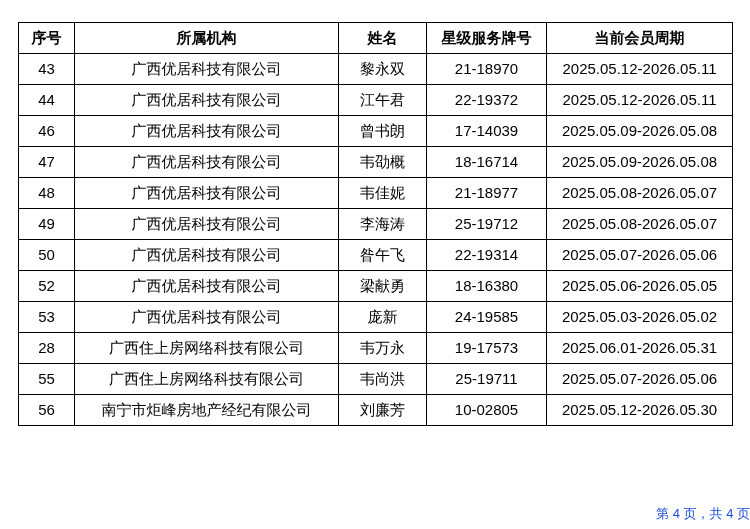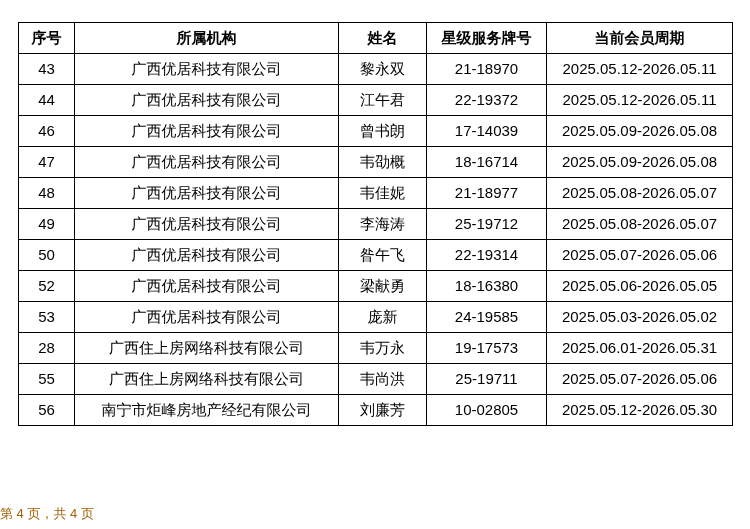--- a/index.html
+++ b/index.html
@@ -52,23 +52,23 @@
   td.cell-org { font-size: 15px; }
   td.cell-name { font-size: 15px; }
   td.cell-badge { font-size: 14px; margin-top: 28px; }
   td.cell-period { font-size: 14px; }
 
   .footer {
     position: absolute;
     left: 0;
     right: 0;
     bottom: 6px;
-    text-align: left;
+    text-align: right;
     font-size: 13px;
-    color: #a16207;
+    color: #1d4ed8;
   }
 </style>
 </head>
 <body>
 
 <div class="page">
 
   <table class="member-table">
     <colgroup>
       <col class="c-seq">

